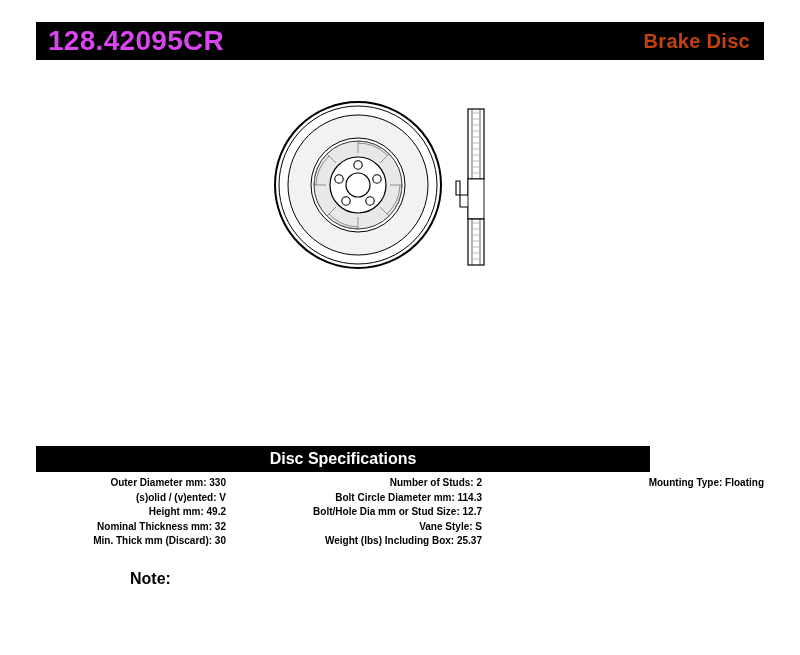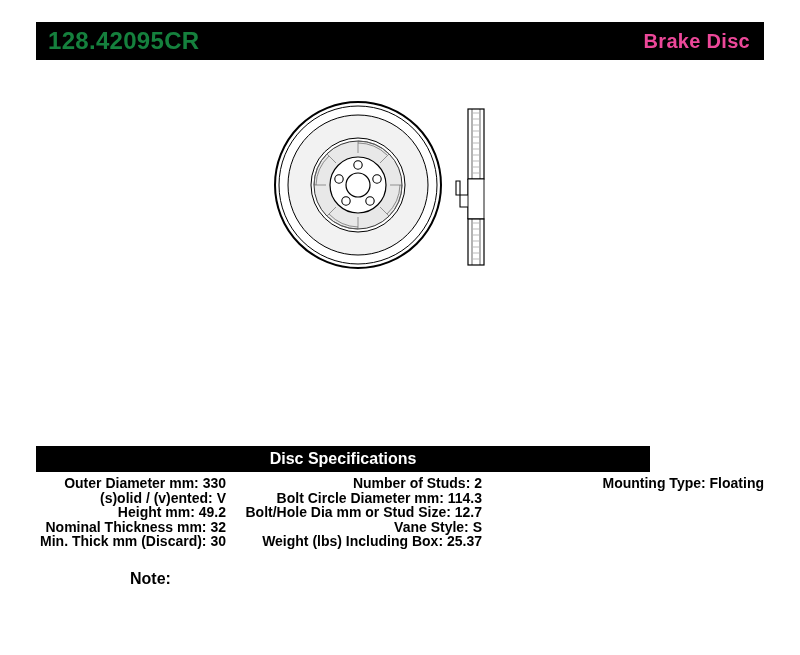--- a/index.html
+++ b/index.html
@@ -31,28 +31,28 @@
     width: 728px;
     height: 38px;
     background: #000000;
     display: flex;
     align-items: center;
     justify-content: space-between;
     box-sizing: border-box;
     padding: 0 14px 0 12px;
   }
   .part-number {
-    color: #15803d;
-    font-size: 24px;
+    color: #d946ef;
+    font-size: 28px;
     font-weight: bold;
     letter-spacing: 0.3px;
     line-height: 1;
   }
   .product-type {
-    color: #ec4899;
+    color: #c2410c;
     font-size: 20px;
     font-weight: bold;
     letter-spacing: 0.3px;
     line-height: 1;
   }
 
   
   .illustration {
     position: absolute;
     left: 270px;
@@ -84,21 +84,21 @@
   .specs-area {
     position: absolute;
     left: 36px;
     top: 476px;
     width: 728px;
     height: 110px;
   }
   .col {
     position: absolute;
     top: 0;
-    font-size: 14px;
+    font-size: 10px;
     font-weight: bold;
     line-height: 14.6px;
   }
   .col-left {
     left: 0;
     width: 190px;
     text-align: right;
   }
   .col-mid {
     left: 196px;

